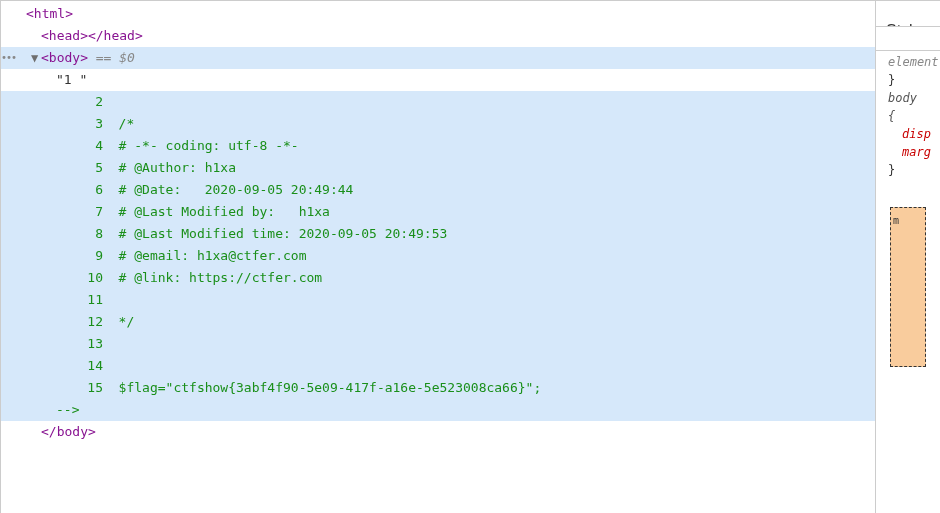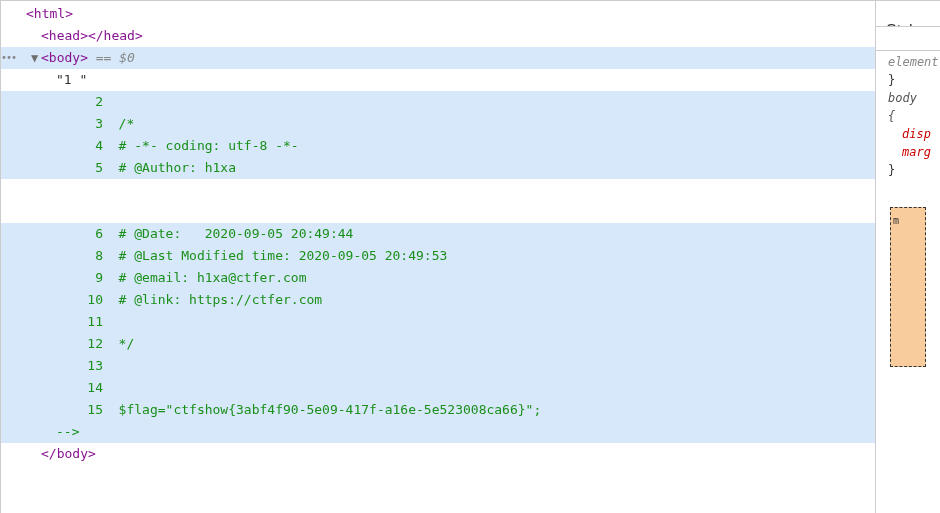--- a/index.html
+++ b/index.html
@@ -122,21 +122,22 @@
 <div class="dom-panel">
   <div class="line"><span class="expand-arrow"> </span><span class="tag">&lt;html&gt;</span></div>
   <div class="line" style="padding-left:30px"><span class="expand-arrow"> </span><span class="tag">&lt;head&gt;&lt;/head&gt;</span></div>
   <div class="line selected" style="padding-left:30px"><span class="dots">•••</span><span class="expand-arrow">▼</span><span class="tag">&lt;body&gt;</span><span class="selected-marker"> == $0</span></div>
   <div class="line" style="padding-left:55px"><span class="text-content">"1 "</span></div>
   <div id="comment-lines">
       <div class="line highlighted" style="padding-left: 55px;"><span class="comment">     2  </span></div>
       <div class="line highlighted" style="padding-left: 55px;"><span class="comment">     3  /*</span></div>
       <div class="line highlighted" style="padding-left: 55px;"><span class="comment">     4  # -*- coding: utf-8 -*-</span></div>
       <div class="line highlighted" style="padding-left: 55px;"><span class="comment">     5  # @Author: h1xa</span></div>
-      <div class="line highlighted" style="padding-left: 55px; margin-top: 44px;"><span class="comment">     6  # @Date:   2020-09-05 20:49:44</span></div>
+      <div class="line highlighted" style="padding-left: 55px;"><span class="comment">     6  # @Date:   2020-09-05 20:49:44</span></div>
+      <div class="line highlighted" style="padding-left: 55px;"><span class="comment">     7  # @Last Modified by:   h1xa</span></div>
       <div class="line highlighted" style="padding-left: 55px;"><span class="comment">     8  # @Last Modified time: 2020-09-05 20:49:53</span></div>
       <div class="line highlighted" style="padding-left: 55px;"><span class="comment">     9  # @email: h1xa@ctfer.com</span></div>
       <div class="line highlighted" style="padding-left: 55px;"><span class="comment">    10  # @link: https://ctfer.com</span></div>
       <div class="line highlighted" style="padding-left: 55px;"><span class="comment">    11  </span></div>
       <div class="line highlighted" style="padding-left: 55px;"><span class="comment">    12  */</span></div>
       <div class="line highlighted" style="padding-left: 55px;"><span class="comment">    13  </span></div>
       <div class="line highlighted" style="padding-left: 55px;"><span class="comment">    14  </span></div>
       <div class="line highlighted" style="padding-left: 55px;"><span class="comment">    15  $flag="ctfshow{3abf4f90-5e09-417f-a16e-5e523008ca66}";</span></div>
     </div>
   <div class="line highlighted" style="padding-left:55px"><span class="comment">--&gt;</span></div>

